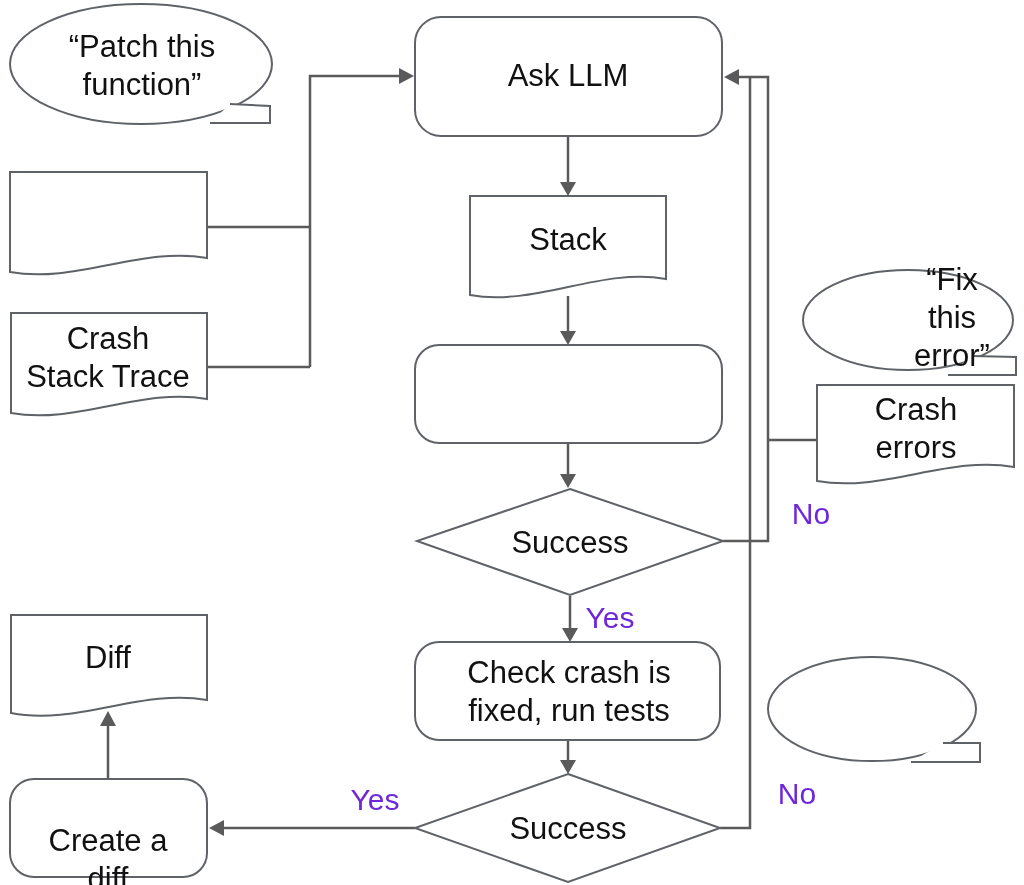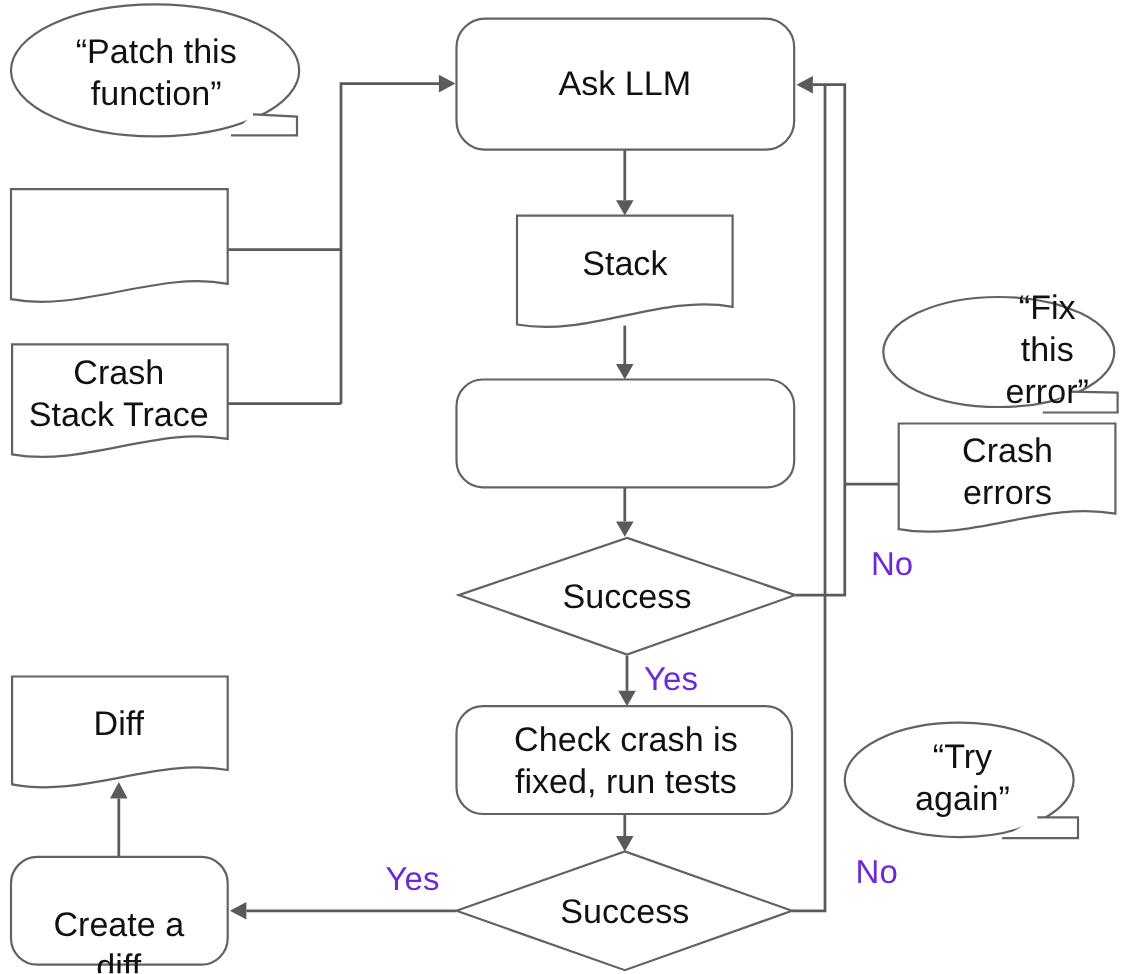--- a/index.html
+++ b/index.html
@@ -174,22 +174,20 @@
   <div class="node-label" style="left:906px; top:318px;margin-left:46px;">“Fix this
 error”</div>
 
   <div class="node-label" style="left:916px; top:429px;">Crash errors</div>
 
   <div class="node-label" style="left:544px; top:692px;margin-left:25px;">Check crash is
 fixed, run tests</div>
 
   <div class="node-label" style="left:568px; top:829px;">Success</div>
 
-  <div class="node-label" style="left:875px; top:707px;">“Try
-again”</div>
 
   <div class="node-label" style="left:108px; top:860px;">Create a
 diff</div>
 
   <div class="node-label" style="left:108px; top:658px;">Diff</div>
 
   <div class="edge-label" style="left:610px; top:618px;">Yes</div>
 
   <div class="edge-label" style="left:811px; top:514px;">No</div>
 

